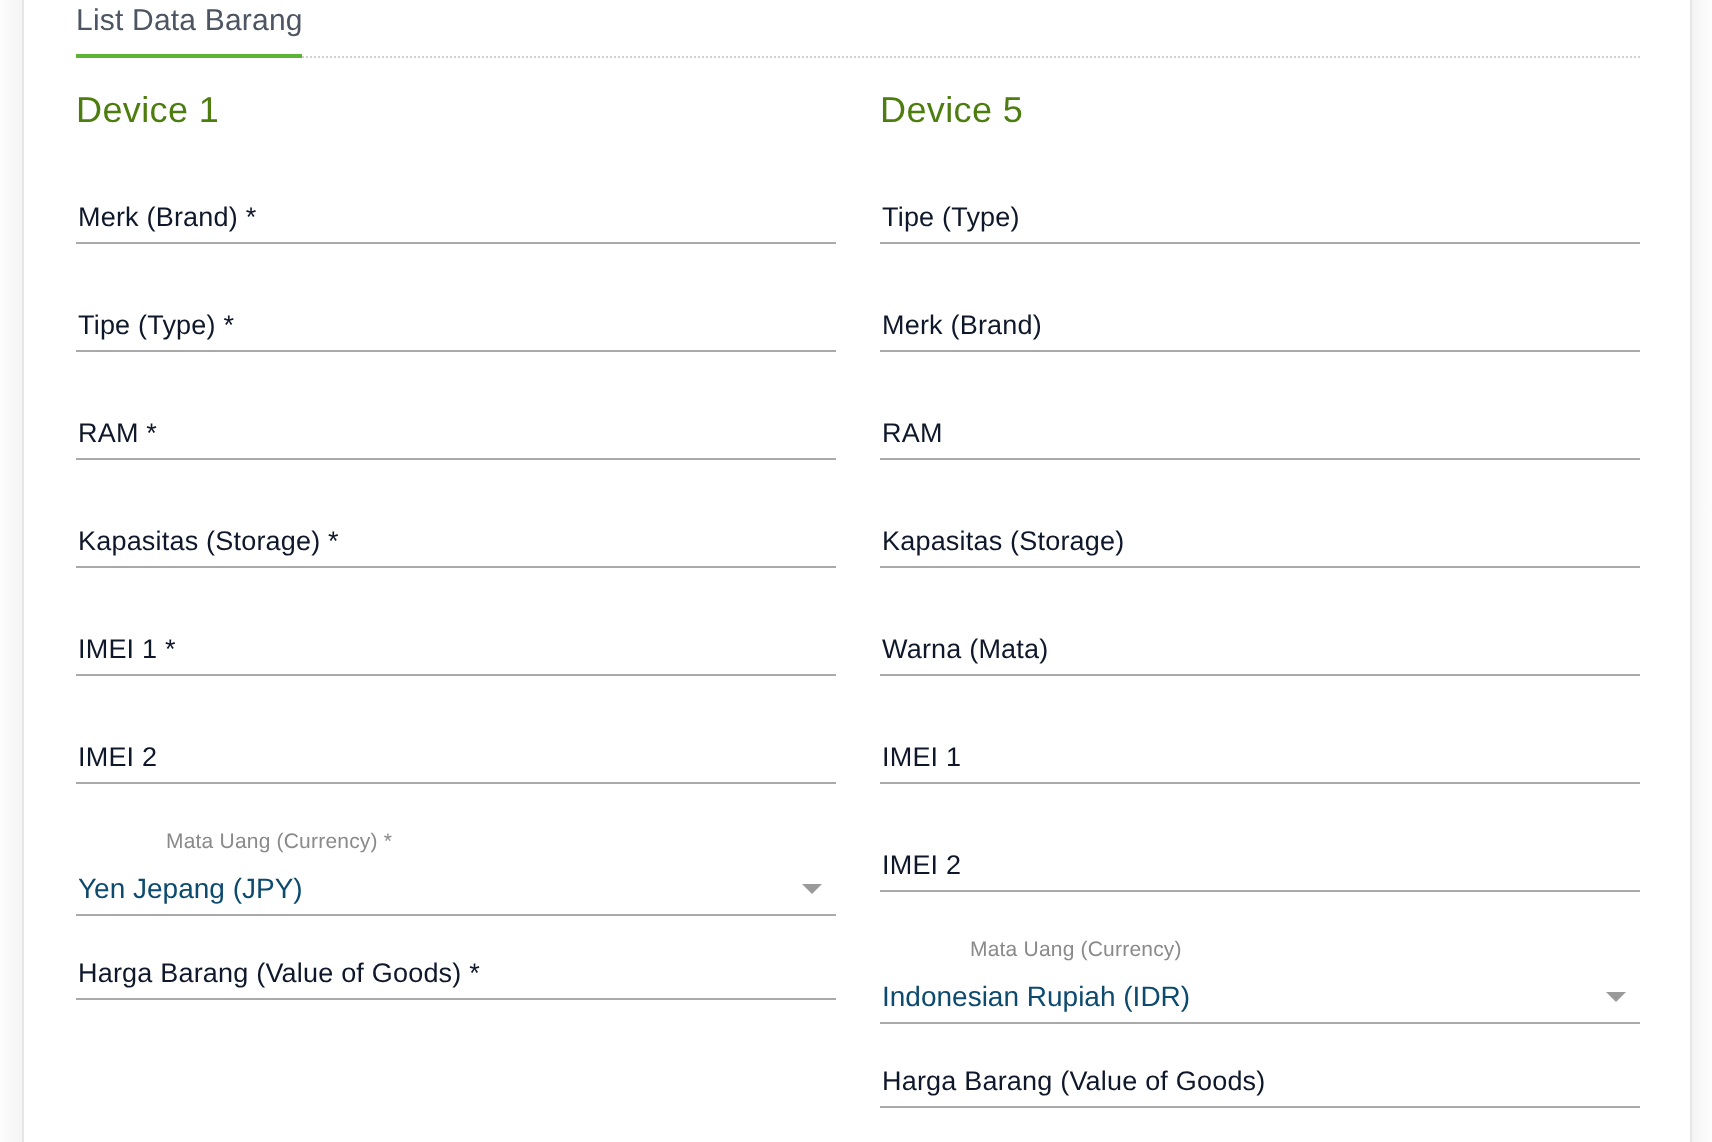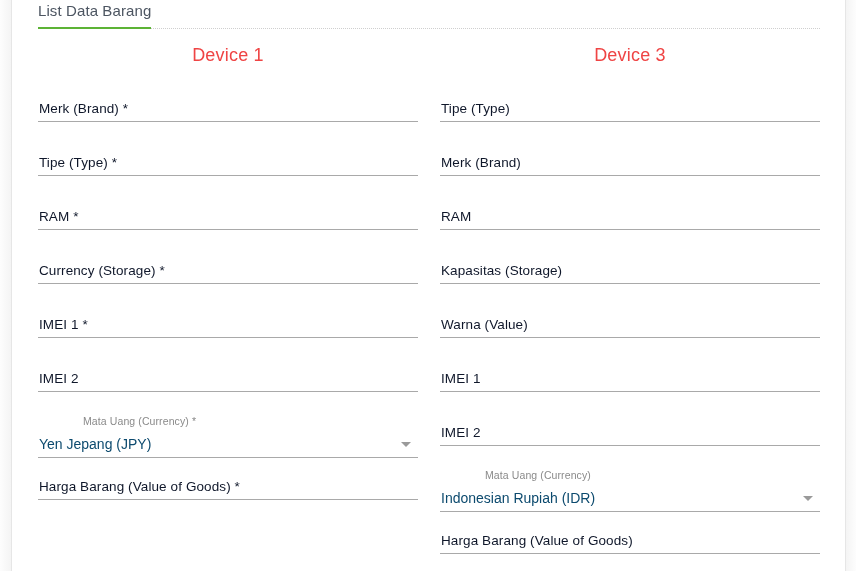--- a/index.html
+++ b/index.html
@@ -14,21 +14,20 @@
     font-family: "Liberation Sans", sans-serif;
     -webkit-font-smoothing: antialiased;
   }
 
   .page {
     position: relative;
     width: 744px;
     height: 571px;
     background: #ffffff;
     box-sizing: border-box;
-    text-align: center;
   }
 
   
   .rail {
     position: absolute;
     top: 0;
     width: 1px;
     height: 571px;
     background: #e6e6e6;
   }
@@ -81,21 +80,21 @@
     left: 38px;
     top: 44px;
     width: 782px;
     display: flex;
     gap: 22px;
   }
   .col { width: 380px; flex: 0 0 380px; }
 
   .col-title {
     font-size: 18px;
-    color: #ef4444;
+    color: #4d7c0f;
     font-weight: 400;
     letter-spacing: .2px;
     margin: 0 0 22px 0;
     line-height: 22px;
   }
 
   
   .field {
     position: relative;
     height: 54px;
@@ -196,21 +195,21 @@
         <div class="line"></div>
       </div>
 
       <div class="field">
         <div class="lbl">RAM *</div>
         <div class="input-hit"></div>
         <div class="line"></div>
       </div>
 
       <div class="field">
-        <div class="lbl">Currency (Storage) *</div>
+        <div class="lbl">Kapasitas (Storage) *</div>
         <div class="input-hit"></div>
         <div class="line"></div>
       </div>
 
 
       <div class="field">
         <div class="lbl">IMEI 1 *</div>
         <div class="input-hit"></div>
         <div class="line"></div>
       </div>
@@ -230,21 +229,21 @@
       </div>
 
       <div class="field">
         <div class="lbl">Harga Barang (Value of Goods) *</div>
         <div class="input-hit"></div>
         <div class="line"></div>
       </div>
     </div>
 
     <div class="col">
-      <div class="col-title">Device 3</div>
+      <div class="col-title">Device 5</div>
 
       <div class="field">
         <div class="lbl">Tipe (Type)</div>
         <div class="input-hit"></div>
         <div class="line"></div>
       </div>
 
       <div class="field">
         <div class="lbl">Merk (Brand)</div>
         <div class="input-hit"></div>
@@ -257,21 +256,21 @@
         <div class="line"></div>
       </div>
 
       <div class="field">
         <div class="lbl">Kapasitas (Storage)</div>
         <div class="input-hit"></div>
         <div class="line"></div>
       </div>
 
       <div class="field">
-        <div class="lbl">Warna (Value)</div>
+        <div class="lbl">Warna (Mata)</div>
         <div class="input-hit"></div>
         <div class="line"></div>
       </div>
 
       <div class="field">
         <div class="lbl">IMEI 1</div>
         <div class="input-hit"></div>
         <div class="line"></div>
       </div>
 

